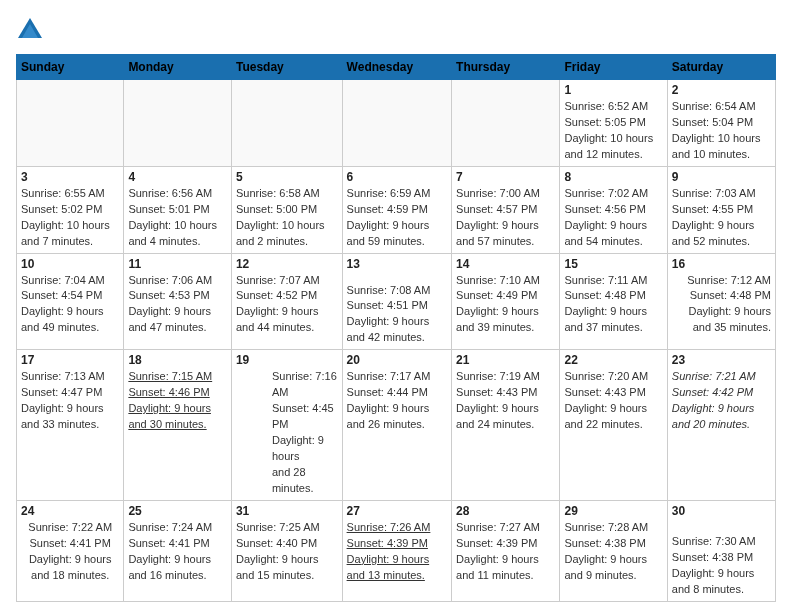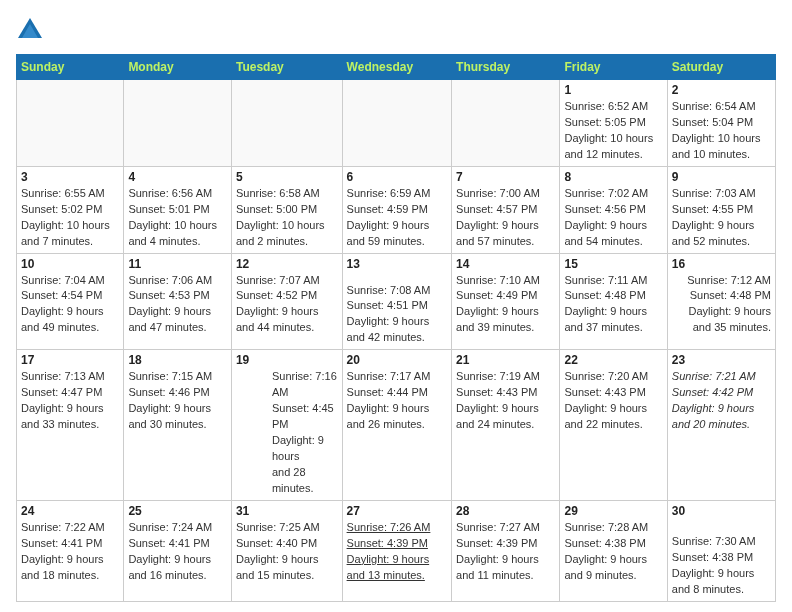--- a/index.html
+++ b/index.html
@@ -64,21 +64,21 @@
       display: flex;
       flex-direction: column;
     }
     table {
       width: 100%;
       border-collapse: collapse;
       flex: 1;
     }
     th {
       background-color: #1a6faf;
-      color: #bef264;
+      color: #000000;
       font-size: 12px;
       font-weight: bold;
       padding: 5px 4px;
       text-align: left;
       border: 1px solid #1a6faf;
     }
     td {
       border: 1px solid #ccc;
       vertical-align: top;
       padding: 3px 4px;
@@ -267,21 +267,21 @@
           <tr>
             <td class="has-data">
               <span class="day-num">17</span>
               <div class="day-info" style="white-space: pre-line;">Sunrise: 7:13 AM
 Sunset: 4:47 PM
 Daylight: 9 hours
 and 33 minutes.</div>
             </td>
             <td class="has-data">
               <span class="day-num">18</span>
-              <div class="day-info" style="white-space: pre-line;">Sunrise: 7:15 AM
+              <div class="day-info" style="white-space: pre-line; text-decoration: underline;">Sunrise: 7:15 AM
 Sunset: 4:46 PM
 Daylight: 9 hours
 and 30 minutes.</div>
             </td>
             <td class="has-data">
               <span class="day-num">19</span>
               <div class="day-info" style="white-space: pre-line; margin-left: 36px;">Sunrise: 7:16 AM
 Sunset: 4:45 PM
 Daylight: 9 hours
 and 28 minutes.</div>
@@ -311,21 +311,21 @@
               <span class="day-num">23</span>
               <div class="day-info" style="white-space: pre-line; font-style: italic;">Sunrise: 7:21 AM
 Sunset: 4:42 PM
 Daylight: 9 hours
 and 20 minutes.</div>
             </td>
           </tr>
           <tr>
             <td class="has-data">
               <span class="day-num">24</span>
-              <div class="day-info" style="white-space: pre-line;">Sunrise: 7:22 AM
+              <div class="day-info" style="white-space: pre-line; text-align: center;">Sunrise: 7:22 AM
 Sunset: 4:41 PM
 Daylight: 9 hours
 and 18 minutes.</div>
             </td>
             <td class="has-data">
               <span class="day-num">25</span>
               <div class="day-info" style="white-space: pre-line;">Sunrise: 7:24 AM
 Sunset: 4:41 PM
 Daylight: 9 hours
 and 16 minutes.</div>

